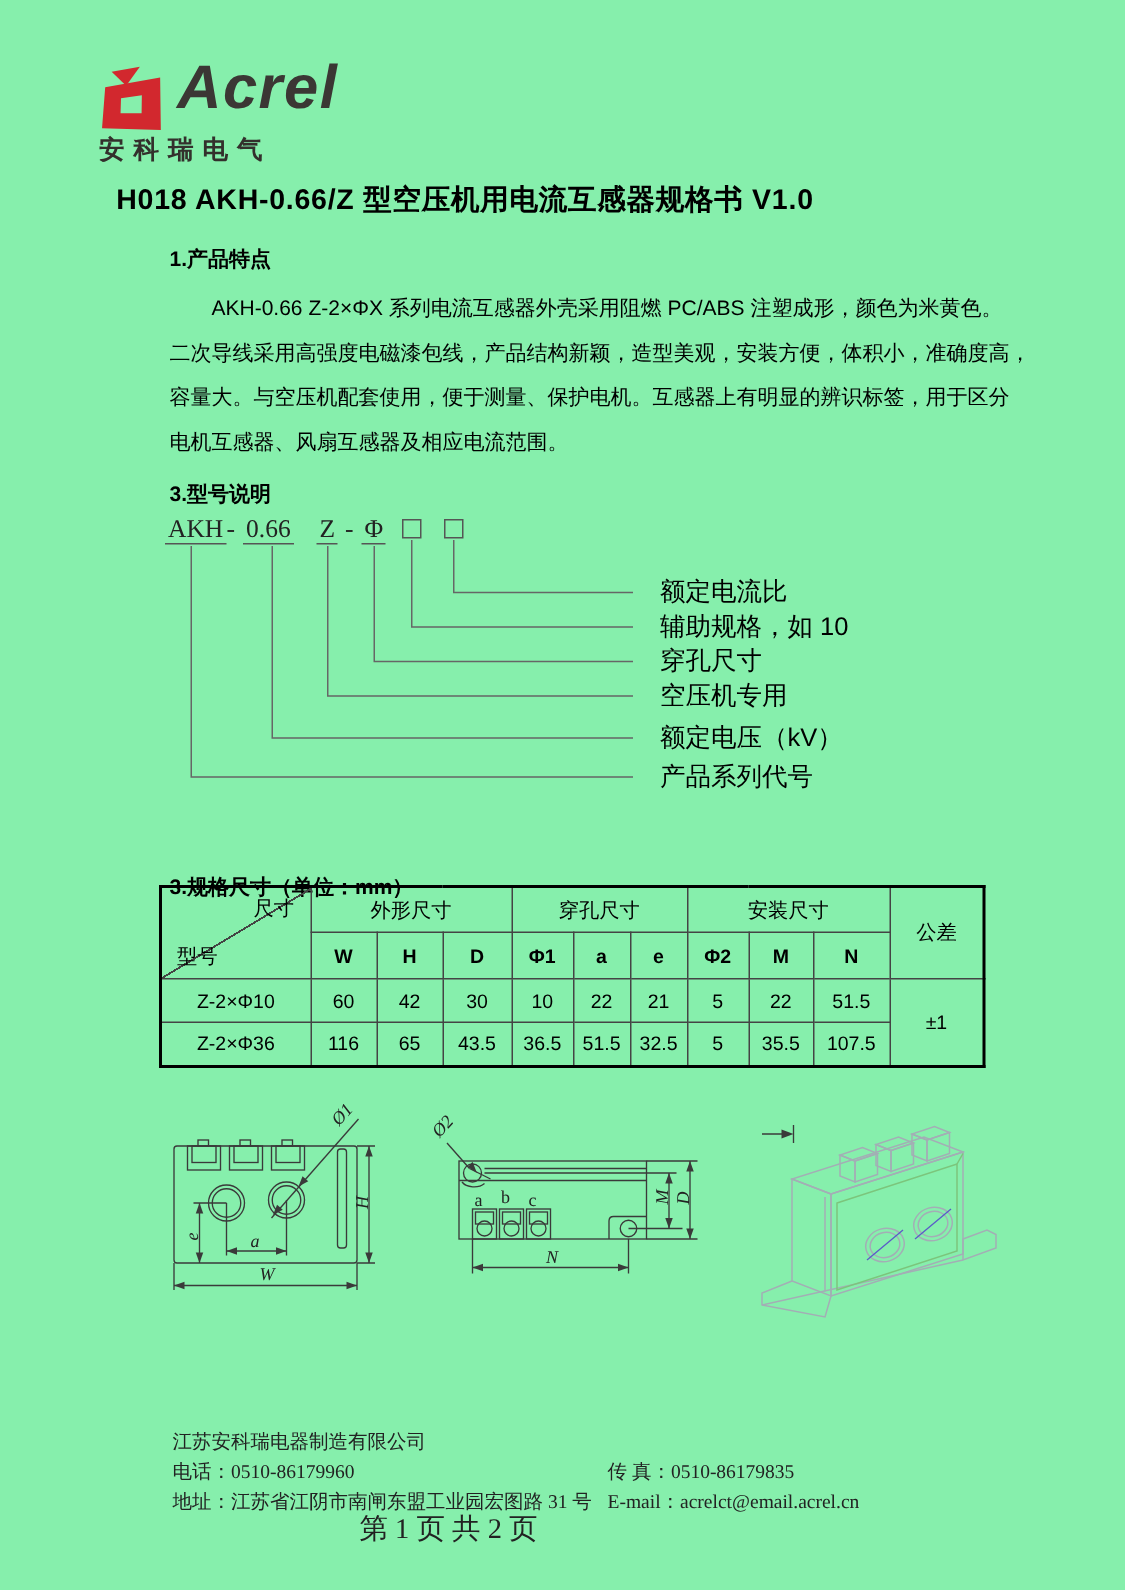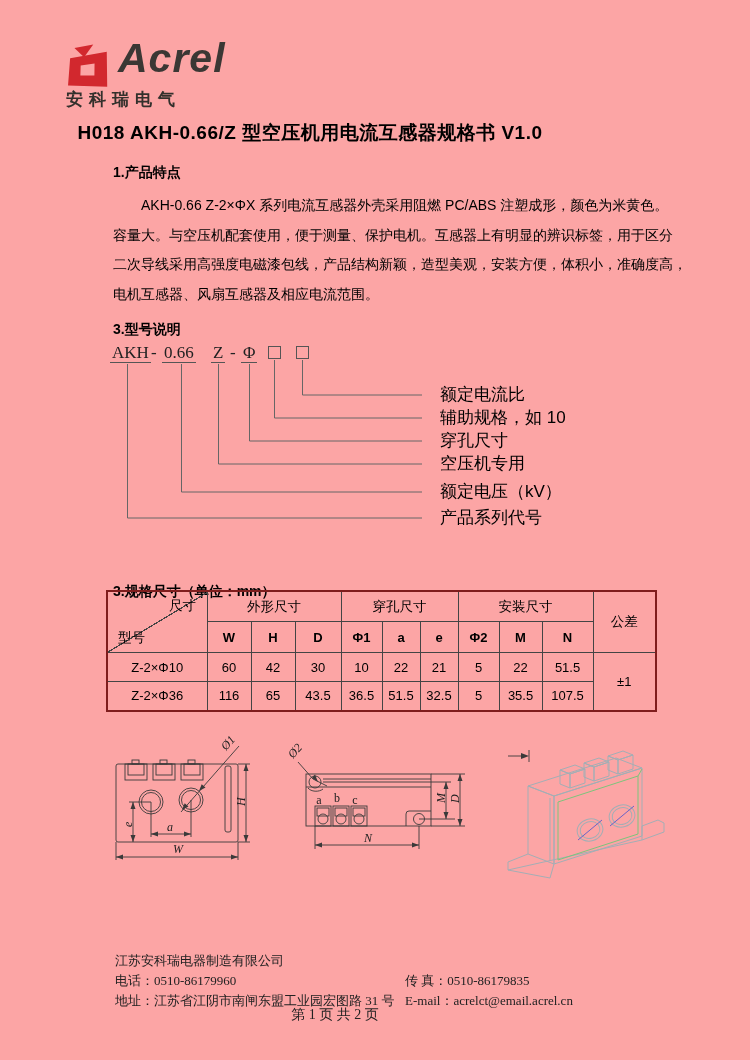--- a/index.html
+++ b/index.html
@@ -1,18 +1,18 @@
 <!DOCTYPE html>
 <html><head>
 <meta charset="utf-8">
 <style>
   * { margin:0; padding:0; box-sizing:border-box; }
   html,body { background:#ffffff; }
   .page {
-    position:relative; width:750px; height:1060px; background:#fca5a5;
+    position:relative; width:750px; height:1060px; background:#86efac;
     font-family:"Liberation Sans", sans-serif; color:#111; overflow:hidden;
   }
   .abs { position:absolute; }
 
   
   .logo { left:64px; top:44px; width:240px; height:64px; }
   .logo-mark { position:absolute; left:0; top:0; }
   .logo-brand {
     position:absolute; left:54px; top:-9px; font-size:41px; font-weight:bold;
     font-style:italic; color:#3b3734; letter-spacing:1px;
@@ -37,21 +37,21 @@
     font-size:17px; color:#222; border-bottom:1px solid #555; padding:0 2px; line-height:19px; }
   .seg-dash { position:absolute; top:0; font-family:"Liberation Serif", serif;
     font-size:17px; color:#222; line-height:19px; }
   .seg-sq { position:absolute; top:3px; width:13px; height:13px; border:1px solid #555; }
   .model-lines { position:absolute; left:0; top:0; }
   .model-label { position:absolute; left:330px; height:20px; line-height:20px;
     font-size:17px; color:#000; white-space:nowrap;text-align:right; }
 
   
   .spec-table { border-collapse:collapse; table-layout:fixed; width:551px;
-    border:2px solid #7f1d1d; }
+    border:2px solid #000000; }
   .spec-table td { border:1px solid #444; text-align:center; vertical-align:middle;
     font-size:13px; color:#000; padding:0; }
   .spec-table .group { font-size:13.5px; height:30px; }
   .spec-table .colhead { height:30px; font-weight:600; }
   .spec-table .datarow td { height:29px; }
   .diag { position:relative; width:100px; height:60px;
     background-image:linear-gradient(to bottom right,
       transparent calc(50% - 0.6px), #444 calc(50% - 0.6px),
       #444 calc(50% + 0.6px), transparent calc(50% + 0.6px)); }
   .diag .c-top { position:absolute; top:5px; right:12px; font-size:13.5px; }
@@ -60,21 +60,21 @@
   
   .drawing text { font-family:"Liberation Serif", serif; font-size:12px; fill:#222; }
   .drawing .dimtxt { font-style:italic; }
 
   
   .footer { left:115px; top:951px; width:530px; font-family:"Liberation Serif", serif;
     font-size:13px; color:#222; }
   .footer-row { position:relative; height:20px; line-height:20px; }
   .footer-right { position:absolute; left:290px; top:0; }
   .page-num { left:0; top:1006px; width:598px; text-align:center;
-    font-family:"Liberation Serif", serif; font-size:14px; color:#222;margin-left:36px; }
+    font-family:"Liberation Serif", serif; font-size:19px; color:#222; }
 </style>
 </head>
 <body>
 
 <div class="page">
 
   <div class="abs logo">
     <svg class="logo-mark" width="48" height="48" viewBox="0 0 48 48">
       <g transform="rotate(-4 24 26)">
         <polygon points="12,3 31,1 21,13" fill="#d2282e"></polygon>
@@ -83,22 +83,22 @@
     </svg>
     <div class="logo-brand">Acrel</div>
     <div class="logo-cn">安科瑞电气</div>
   </div>
 
   <div class="abs doc-title">H018 AKH-0.66/Z 型空压机用电流互感器规格书 V1.0</div>
 
   <div class="abs sec-heading" style="left:113px; top:164px;">1.产品特点</div>
   <div class="abs para">
     <div class="pline">AKH-0.66 Z-2×ΦX 系列电流互感器外壳采用阻燃 PC/ABS 注塑成形，颜色为米黄色。</div>
+    <div class="pline">二次导线采用高强度电磁漆包线，产品结构新颖，造型美观，安装方便，体积小，准确度高，</div>
     <div class="pline">容量大。与空压机配套使用，便于测量、保护电机。互感器上有明显的辨识标签，用于区分</div>
-    <div class="pline">二次导线采用高强度电磁漆包线，产品结构新颖，造型美观，安装方便，体积小，准确度高，</div>
     <div class="pline">电机互感器、风扇互感器及相应电流范围。</div>
   </div>
 
   <div class="abs sec-heading" style="left:113px; top:321px;">3.型号说明</div>
 
   <div class="abs model-box">
     <span class="seg" style="left:0px;">AKH</span>
     <span class="seg-dash" style="left:41px;">-</span>
     <span class="seg" style="left:52px;">0.66</span>
     <span class="seg" style="left:101px;">Z</span>

